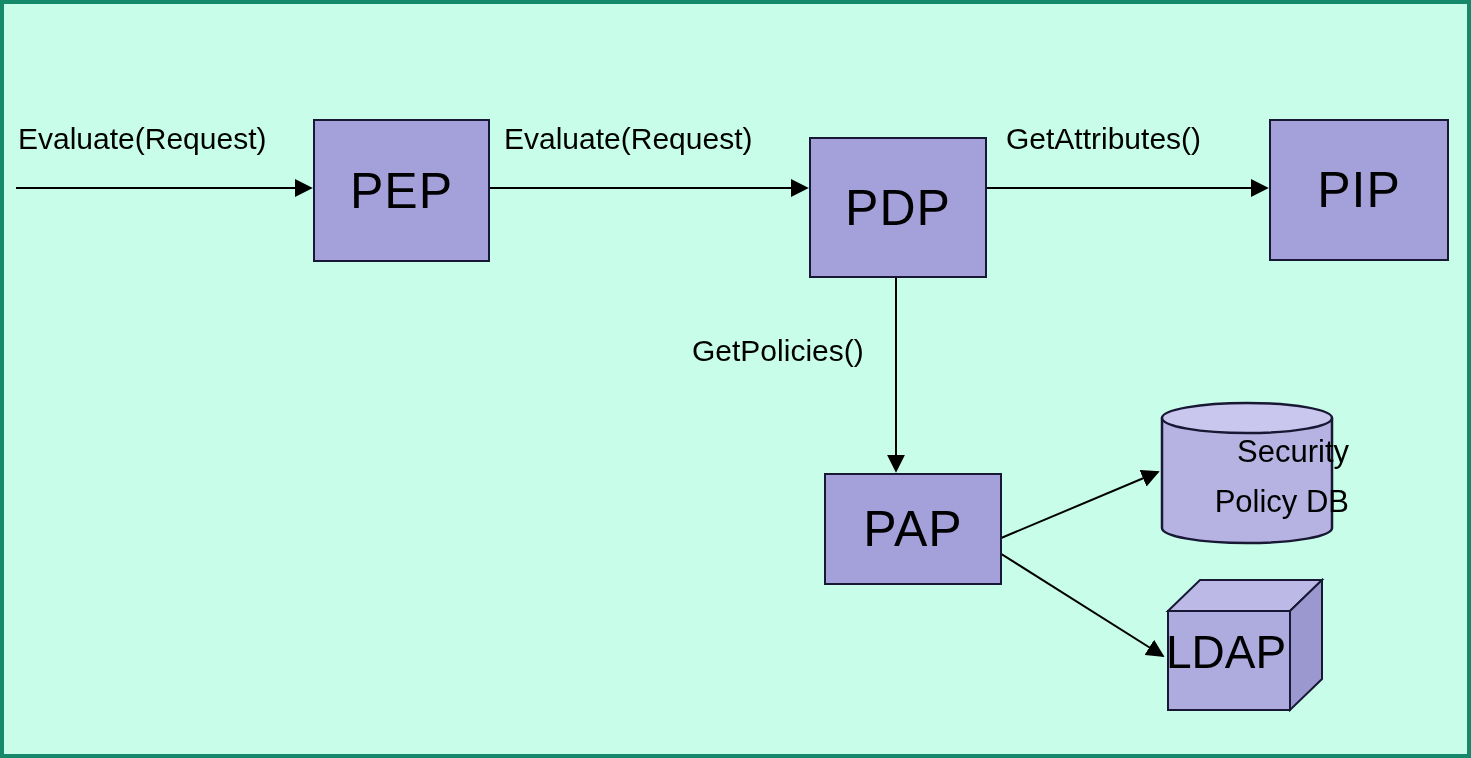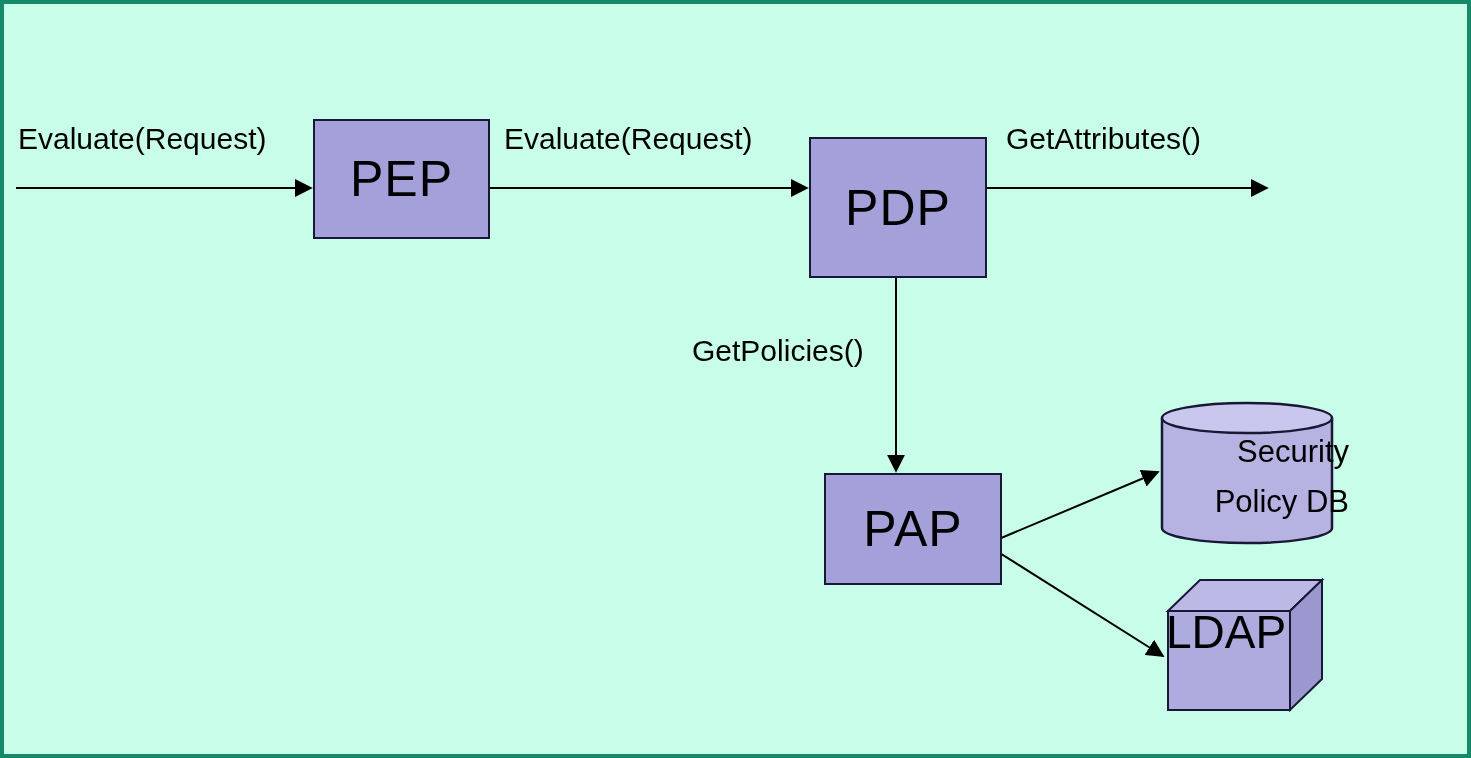--- a/index.html
+++ b/index.html
@@ -56,21 +56,21 @@
   .db-label {
     position: absolute;
     left: 1145px; top: 427px; width: 204px;
     text-align: right;
     color: var(--text, #000000);
     font-size: 31px;
     line-height: 50px;
   }
   .ldap-label {
     position: absolute;
-    left: 1166px; top: 605px;
+    left: 1166px; top: 625px;
     color: var(--text, #000000);
     font-size: 46px;
     white-space: nowrap;
   }
 </style>
 </head>
 <body>
 
 <div class="canvas">
 
@@ -93,28 +93,31 @@
       <ellipse class="cyl-top" cx="1247" cy="418" rx="85" ry="15"></ellipse>
     </g>
 
     <g>
       <polygon class="cube-top" points="1168,611 1200,580 1322,580 1290,611"></polygon>
       <polygon class="cube-side" points="1290,611 1322,580 1322,679 1290,710"></polygon>
       <rect class="cube-front" x="1168" y="611" width="122" height="99"></rect>
     </g>
   </svg>
 
-  <div class="node" style="left:313px; top:119px; width:177px; height:120px;">
+  <div class="node" style="left:313px; top:119px; width:177px; height:143px;">
     <span>PEP</span>
   </div>
 
   <div class="node" style="left:809px; top:137px; width:178px; height:141px;">
     <span>PDP</span>
   </div>
 
+  <div class="node" style="left:1269px; top:119px; width:180px; height:142px;">
+    <span>PIP</span>
+  </div>
 
   <div class="node" style="left:824px; top:473px; width:178px; height:112px;">
     <span>PAP</span>
   </div>
 
   <div class="edge-label" style="left:18px; top:122px;">Evaluate(Request)</div>
   <div class="edge-label" style="left:504px; top:122px;">Evaluate(Request)</div>
   <div class="edge-label" style="left:1006px; top:122px;">GetAttributes()</div>
   <div class="edge-label" style="left:692px; top:334px;">GetPolicies()</div>
 

